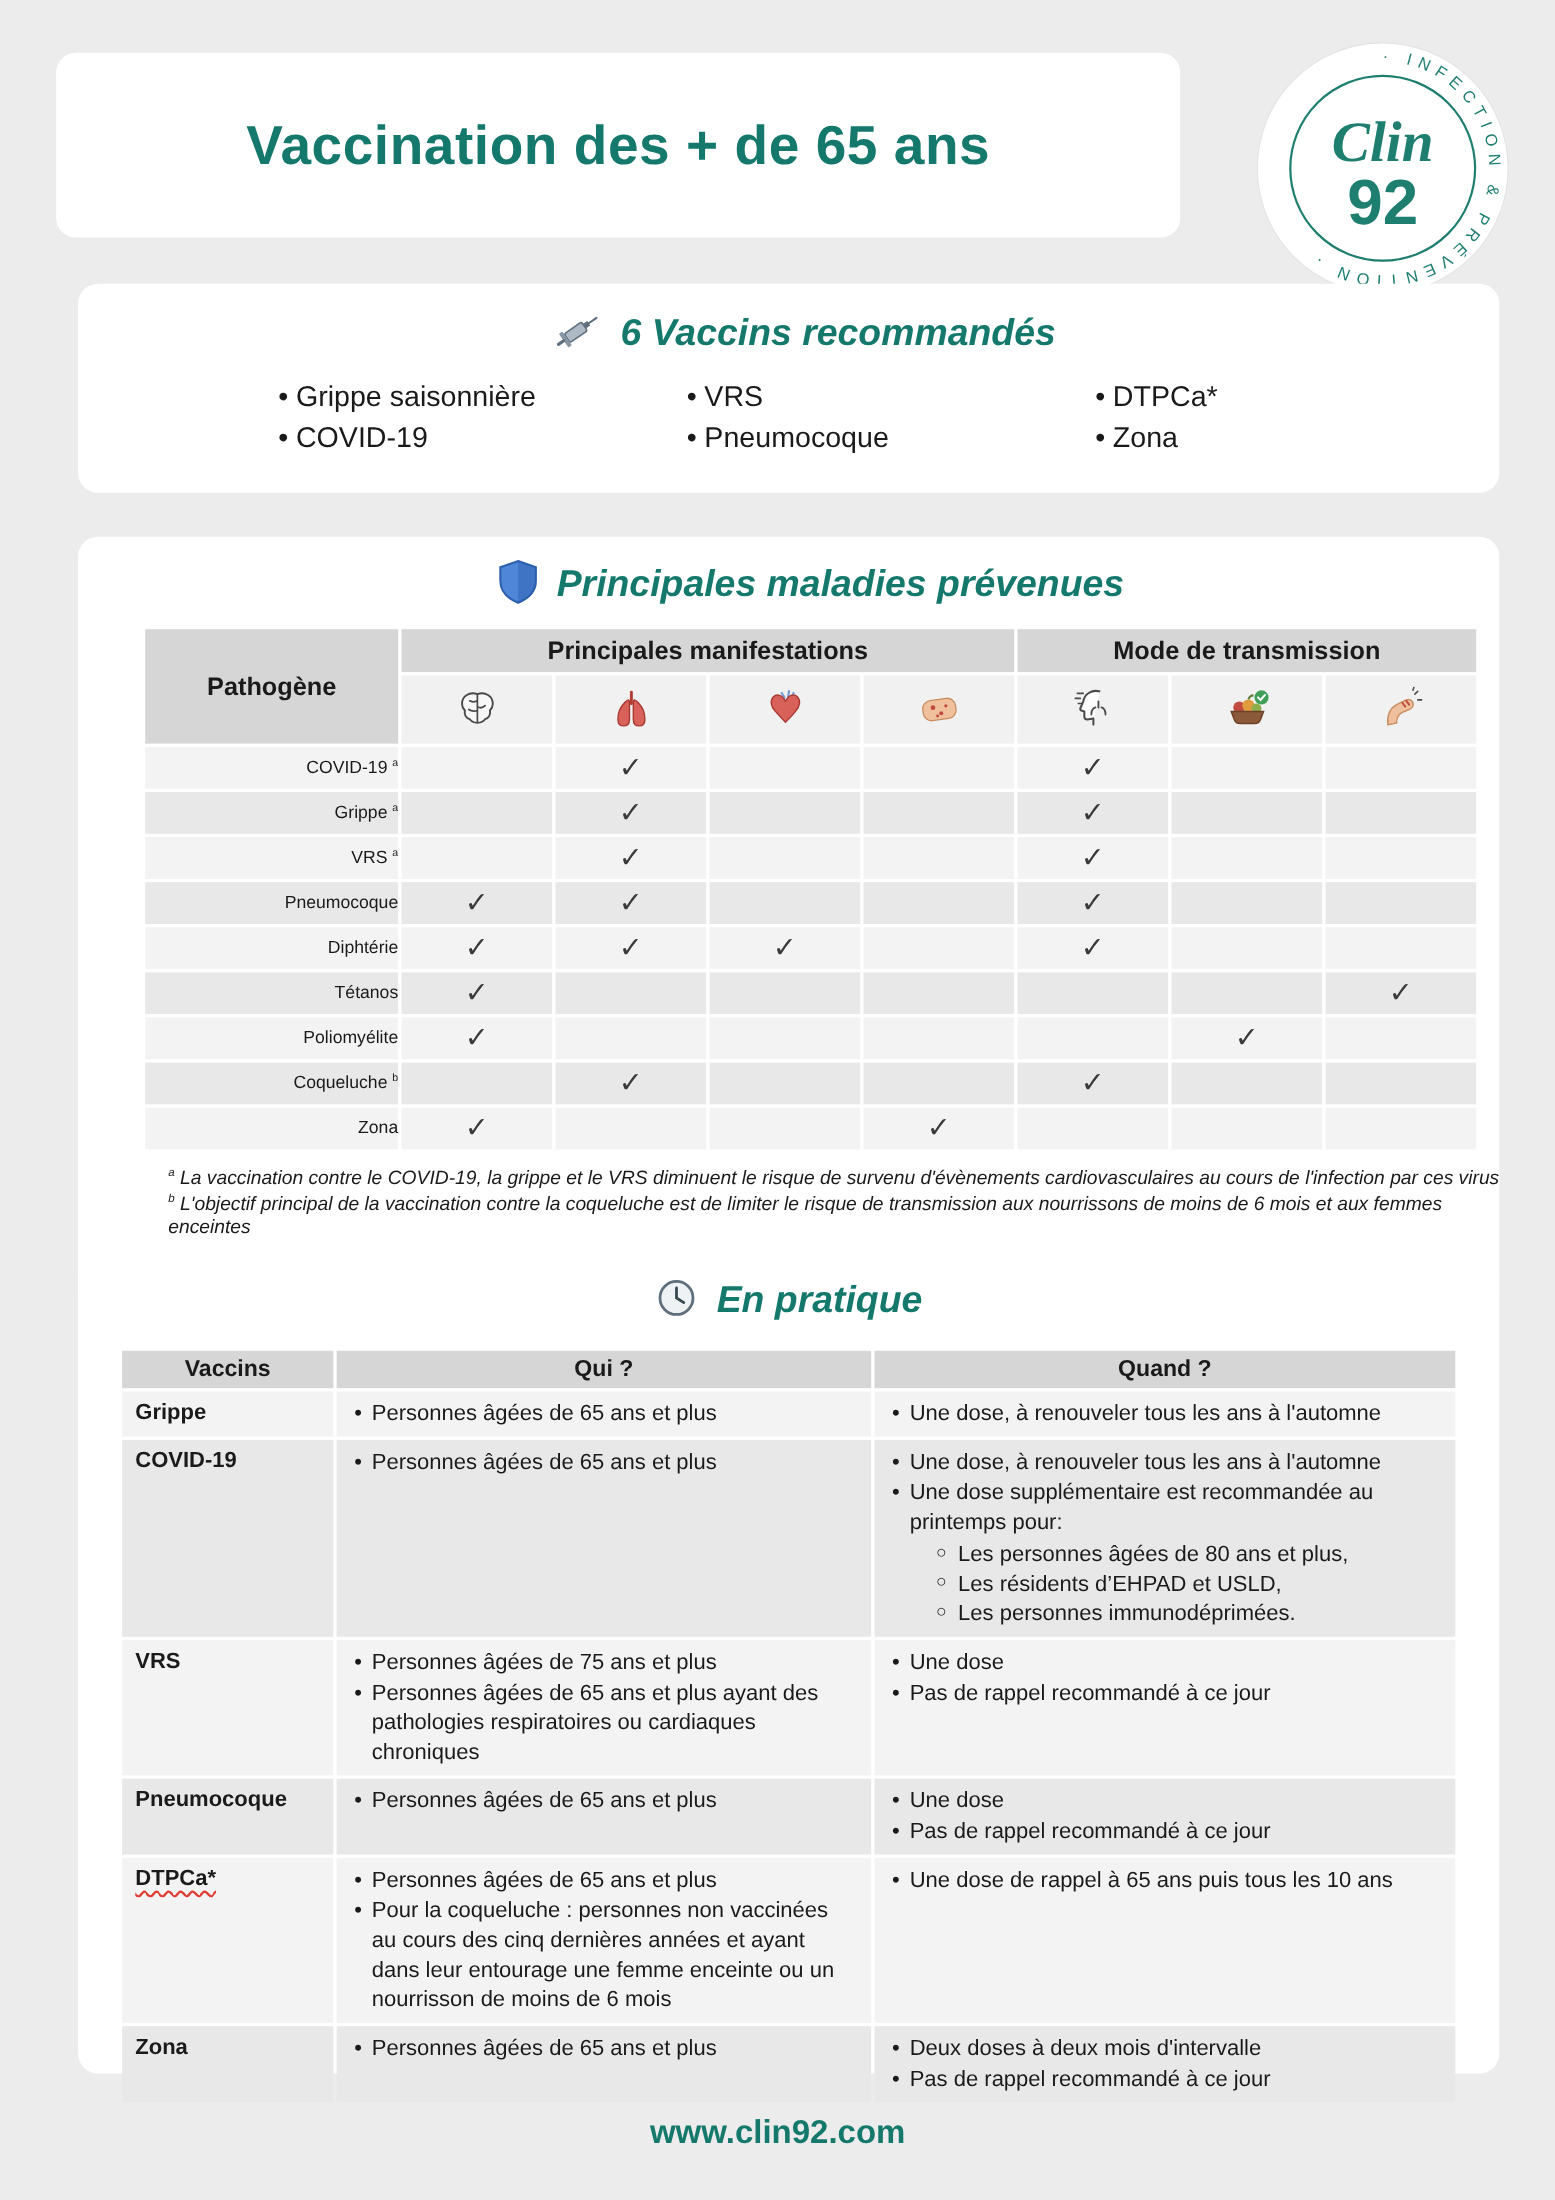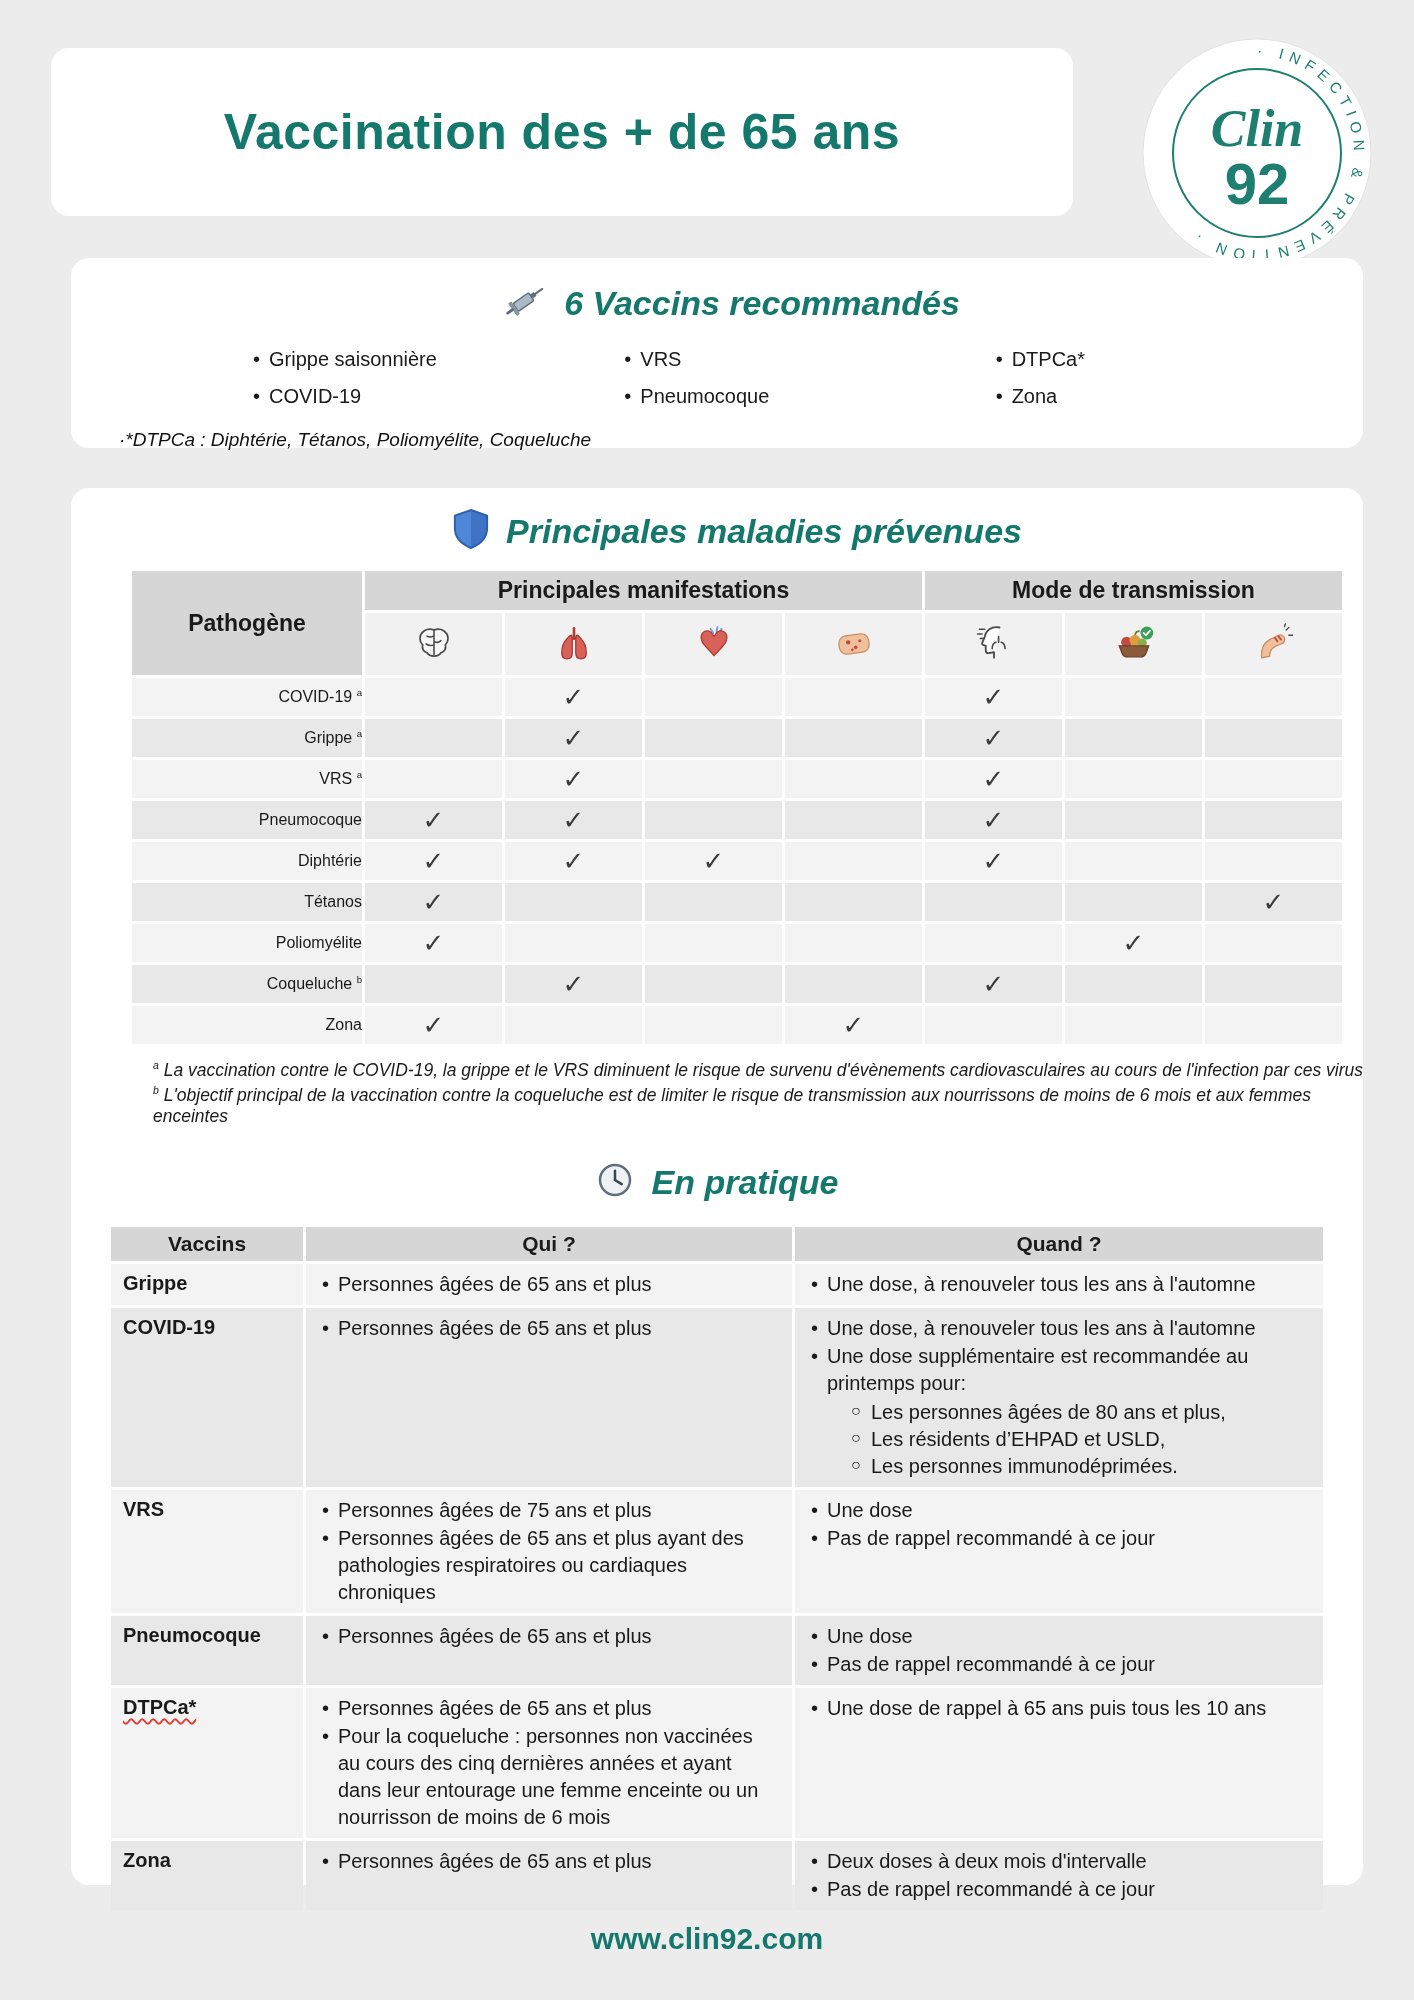--- a/index.html
+++ b/index.html
@@ -11,21 +11,21 @@
   .title-card { left:51px; top:48px; width:1022px; height:168px; display:flex; align-items:center; justify-content:center; }
   .page-title { margin:0; color:var(--accent); font-size:50px; font-weight:bold; letter-spacing:.5px; }
 
   .logo { position:absolute; left:1138px; top:34px; width:238px; height:238px; }
 
   .section-head { display:flex; align-items:center; justify-content:center; gap:16px; padding-top:20px; }
   .section-title { margin:0; color:var(--accent); font-style:italic; font-size:34px; font-weight:bold; }
 
   .vaccines-card { left:71px; top:258px; width:1292px; height:190px;padding-left:28px; }
   .vaccine-columns { display:flex; padding-left:150px; margin-top:12px; }
-  .vaccine-col { width:402px; margin:0; padding:0 0 0 30px; font-size:20px; line-height:36px; }
+  .vaccine-col { width:402px; margin:0; padding:0 0 0 30px; font-size:26px; line-height:36px; }
   .vaccines-footnote { font-style:italic; font-size:19px; margin:14px 0 0 20px; color:#111; }
 
   .diseases-card { left:71px; top:488px; width:1292px; height:704px;padding-left:40px; }
   .diseases-table { border-collapse:separate; border-spacing:3px; margin:14px auto 0; }
   .pathogen-head { width:230px; background:var(--header-gray); font-size:23px; font-weight:bold; }
   .group-head { background:var(--header-gray); font-size:23px; font-weight:bold; padding:6px 0; }
   .icon-cell { width:137px; height:62px; background:#f1f1f1; text-align:center; vertical-align:middle; padding:4px 0; }
   .icon-cell svg { vertical-align:middle; }
   .diseases-table tbody tr:nth-child(odd) td { background:var(--row-light); }
   .diseases-table tbody tr:nth-child(even) td { background:var(--row-dark); }
@@ -97,21 +97,20 @@
         </ul>
         <ul class="vaccine-col blist">
           <li>VRS</li>
           <li>Pneumocoque</li>
         </ul>
         <ul class="vaccine-col blist">
           <li>DTPCa*</li>
           <li>Zona</li>
         </ul>
       </div>
-    <p class="vaccines-footnote">·*DTPCa : Diphtérie, Tétanos, Poliomyélite, Coqueluche</p>
   </section>
 
   <section class="card diseases-card">
     <div class="section-head">
       <span><svg width="38" height="42" viewBox="0 0 40 44">
             <path d="M20 2l17 6v13c0 10-7 17-17 21C10 38 3 31 3 21V8z" fill="#4f86d8" stroke="#2c5fae" stroke-width="2"></path>
             <path d="M20 2l17 6v13c0 10-7 17-17 21z" fill="#2c5fae" opacity="0.45"></path>
           </svg></span>
       <h2 class="section-title">Principales maladies prévenues</h2>
     </div>

